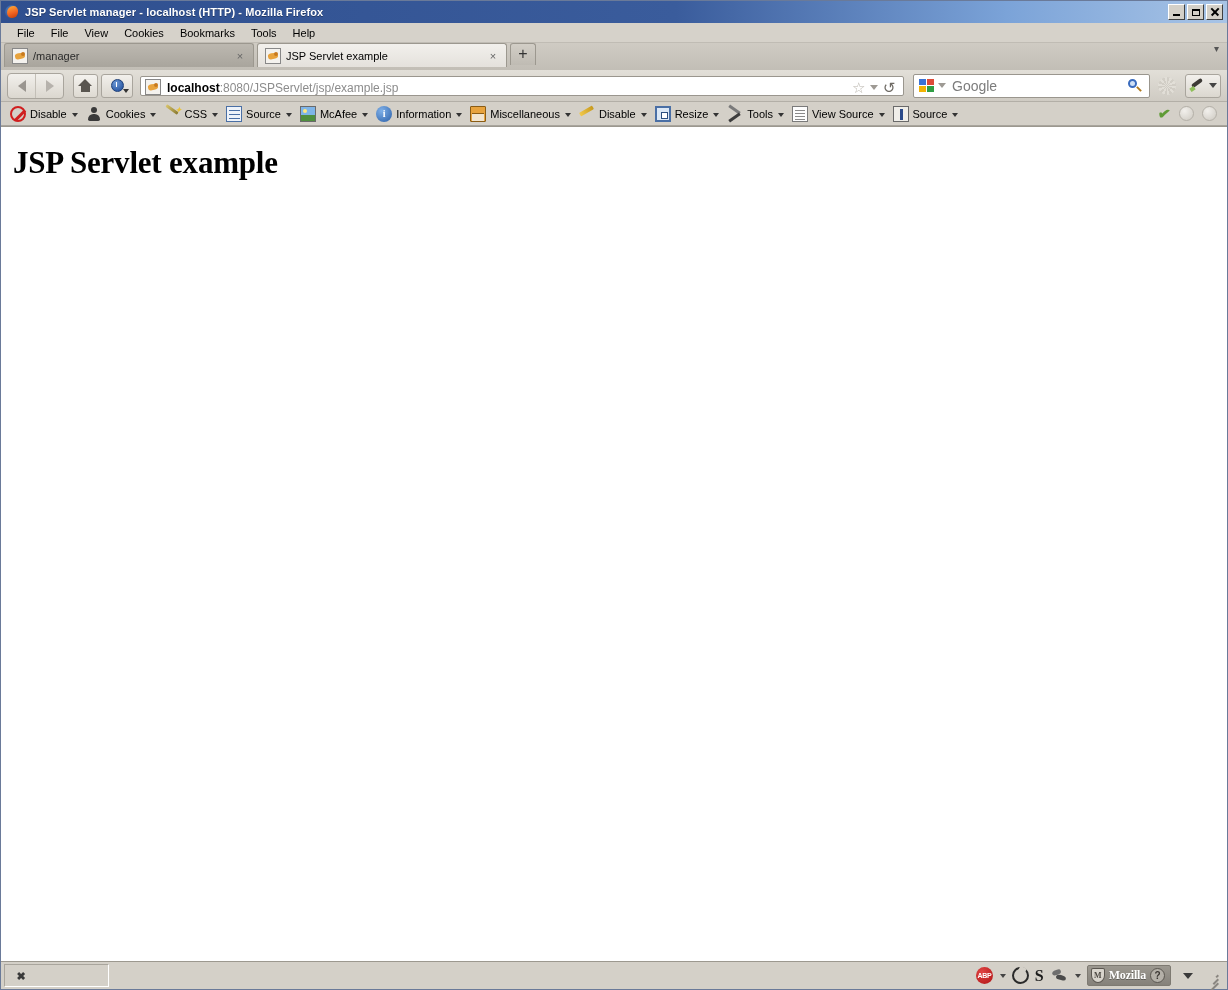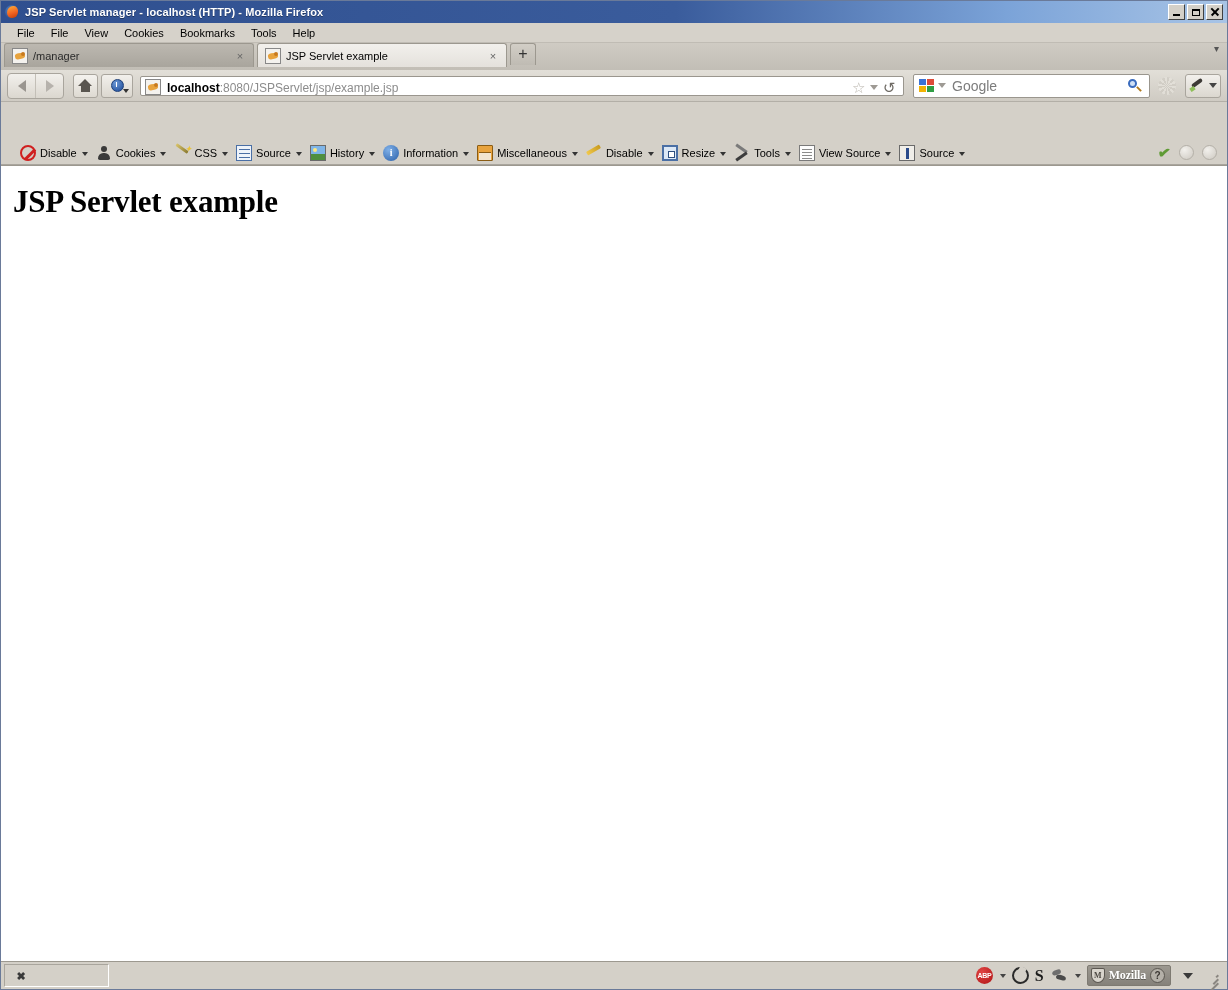--- a/index.html
+++ b/index.html
@@ -442,23 +442,22 @@
   }
 
   
   .devbar {
     height: 24px;
     flex: 0 0 24px;
     background: #d4d0c8;
     border-bottom: 1px solid #a9a59d;
     display: flex;
     align-items: center;
-    padding: 0 4px 0 16px;
-    box-sizing: border-box;
-    margin-top: 39px;
+    padding: 0 4px 0 6px;
+    box-sizing: border-box;
   }
   .dev-item {
     display: flex;
     align-items: center;
     padding: 2px 5px 2px 3px;
     font-size: 11px;
     color: #000;
     white-space: nowrap;
     cursor: default;
     gap: 4px;
@@ -841,21 +840,21 @@
       <span>CSS</span>
       <span class="dev-caret"></span>
     </div>
     <div class="dev-item">
       <span class="dic ic-forms"></span>
       <span>Source</span>
       <span class="dev-caret"></span>
     </div>
     <div class="dev-item">
       <span class="dic ic-images"></span>
-      <span>History</span>
+      <span>McAfee</span>
       <span class="dev-caret"></span>
     </div>
     <div class="dev-item">
       <span class="dic ic-info">i</span>
       <span>Information</span>
       <span class="dev-caret"></span>
     </div>
     <div class="dev-item">
       <span class="dic ic-misc"></span>
       <span>Miscellaneous</span>

